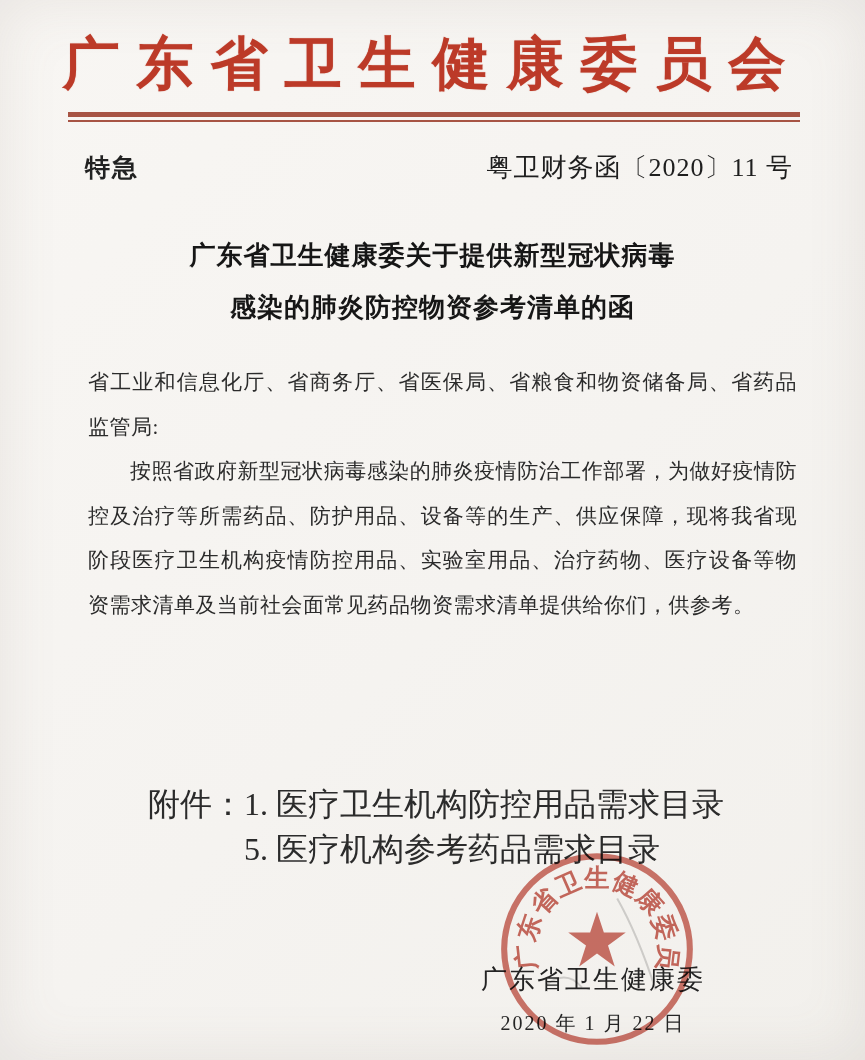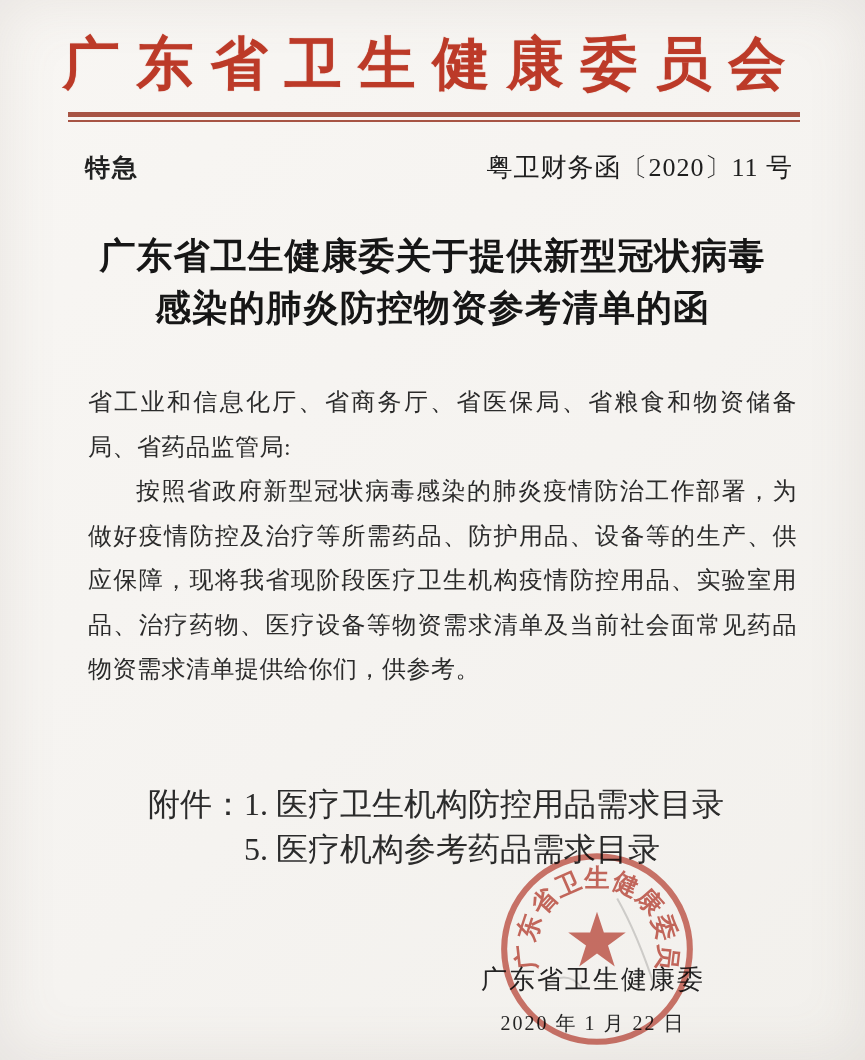--- a/index.html
+++ b/index.html
@@ -49,27 +49,27 @@
     font-weight:bold;font-size:25px;color:#222;
     letter-spacing:2px;
   }
   .doc-number{
     font-size:26px;color:#1e1e1e;letter-spacing:1px;
   }
   
   .doc-title{
     position:absolute;top:230px;left:0;width:100%;
     text-align:center;color:#161616;
-    font-weight:bold;font-size:36px;line-height:52px;
+    font-weight:bold;font-size:26px;line-height:52px;
     letter-spacing:1px;
   }
   
   .body-block{
-    position:absolute;top:380px;left:88px;width:709px;
-    font-size:24px;line-height:44.5px;color:var(--ink);
+    position:absolute;top:360px;left:88px;width:709px;
+    font-size:21px;line-height:44.5px;color:var(--ink);
     text-align:justify;
     letter-spacing:0.5px;
   }
   .para-indent{text-indent:2em;margin:0;}
   .para-plain{text-indent:0;margin:0;}
   
   .attachments{
     position:absolute;top:782px;left:148px;
     display:flex;align-items:flex-start;
     font-size:32px;line-height:45px;color:var(--ink);

